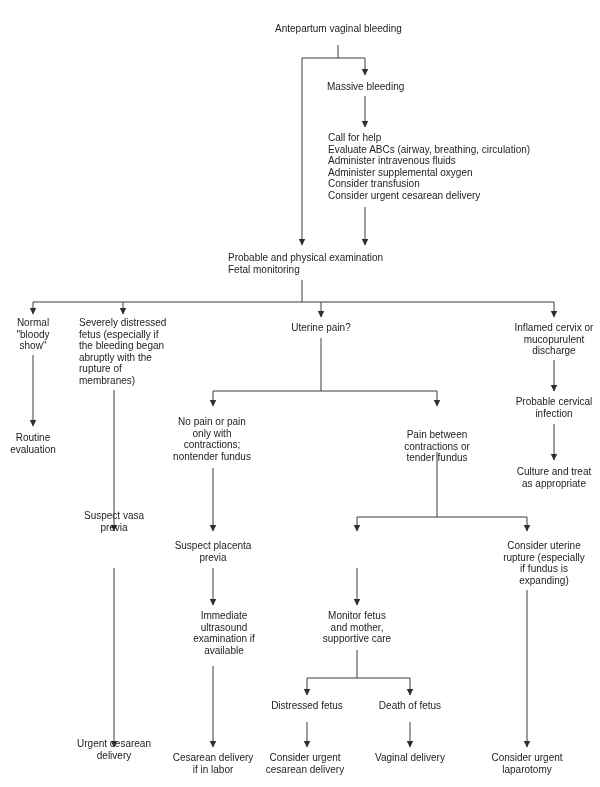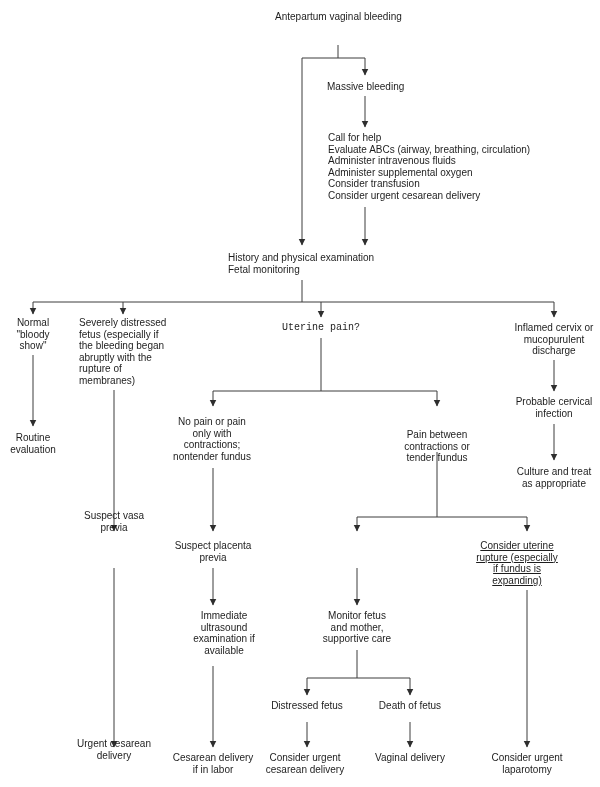--- a/index.html
+++ b/index.html
@@ -65,61 +65,61 @@
       <path d="M307,678 V695" marker-end="url(#ah)"></path>
       <path d="M410,678 V695" marker-end="url(#ah)"></path>
       <path d="M307,722 V747" marker-end="url(#ah)"></path>
       <path d="M410,722 V747" marker-end="url(#ah)"></path>
       <path d="M527,590 V747" marker-end="url(#ah)"></path>
       <path d="M114,568 V747" marker-end="url(#ah)"></path>
       <path d="M213,666 V747" marker-end="url(#ah)"></path>
     </g>
   </svg>
 
-  <div class="node" style="left:275px; top:11px;">Antepartum vaginal bleeding</div>
+  <div class="node" style="left:275px; top:23px;">Antepartum vaginal bleeding</div>
   <div class="node" style="left:327px; top:81px;">Massive bleeding</div>
   <div class="node" style="left:328px; top:132px;">Call for help
 Evaluate ABCs (airway, breathing, circulation)
 Administer intravenous fluids
 Administer supplemental oxygen
 Consider transfusion
 Consider urgent cesarean delivery</div>
-  <div class="node" style="left:228px; top:252px;">History and physical examination
+  <div class="node" style="left:228px; top:252px;">Probable and physical examination
 Fetal monitoring</div>
   <div class="node c" style="left:3px; top:317px; width:60px;">Normal
 "bloody
 show"</div>
   <div class="node" style="left:79px; top:317px;">Severely distressed
 fetus (especially if
 the bleeding began
 abruptly with the
 rupture of
 membranes)</div>
-  <div class="node c" style="left:281px; top:322px; width:80px;font-family:Liberation Mono, monospace;">Uterine pain?</div>
+  <div class="node c" style="left:281px; top:322px; width:80px;">Uterine pain?</div>
   <div class="node c" style="left:504px; top:322px; width:100px;">Inflamed cervix or
 mucopurulent
 discharge</div>
   <div class="node c" style="left:-2px; top:432px; width:70px;">Routine
 evaluation</div>
   <div class="node c" style="left:162px; top:416px; width:100px;">No pain or pain
 only with
 contractions;
 nontender fundus</div>
   <div class="node c" style="left:387px; top:413px; width:100px;margin-top:16px;">Pain between
 contractions or
 tender fundus</div>
   <div class="node c" style="left:504px; top:396px; width:100px;">Probable cervical
 infection</div>
   <div class="node c" style="left:504px; top:466px; width:100px;">Culture and treat
 as appropriate</div>
   <div class="node c" style="left:64px; top:510px; width:100px;">Suspect vasa
 previa</div>
   <div class="node c" style="left:163px; top:540px; width:100px;">Suspect placenta
 previa</div>
-  <div class="node c" style="left:467px; top:540px; width:100px;text-decoration:underline;">Consider uterine
+  <div class="node c" style="left:494px; top:540px; width:100px;">Consider uterine
 rupture (especially
 if fundus is
 expanding)</div>
   <div class="node c" style="left:174px; top:610px; width:100px;">Immediate
 ultrasound
 examination if
 available</div>
   <div class="node c" style="left:307px; top:610px; width:100px;">Monitor fetus
 and mother,
 supportive care</div>

